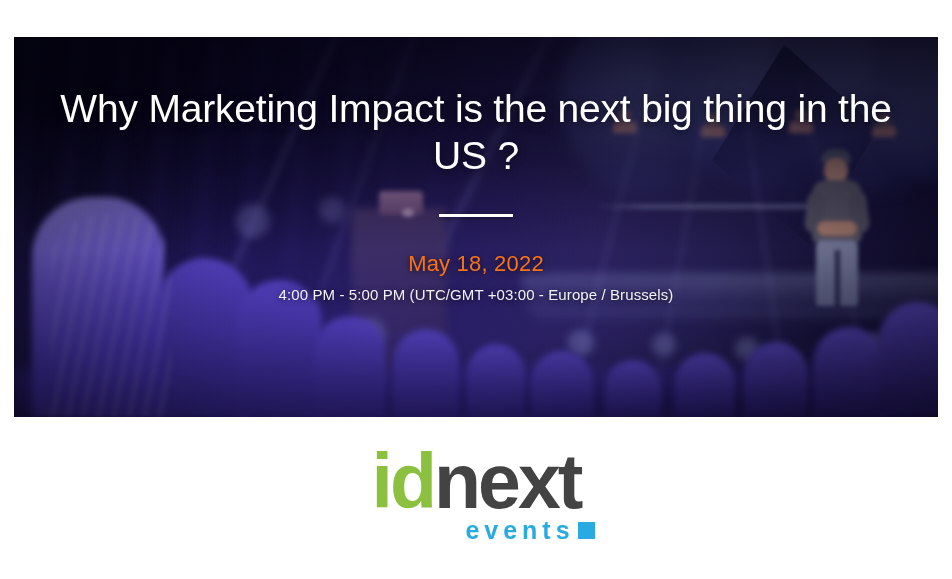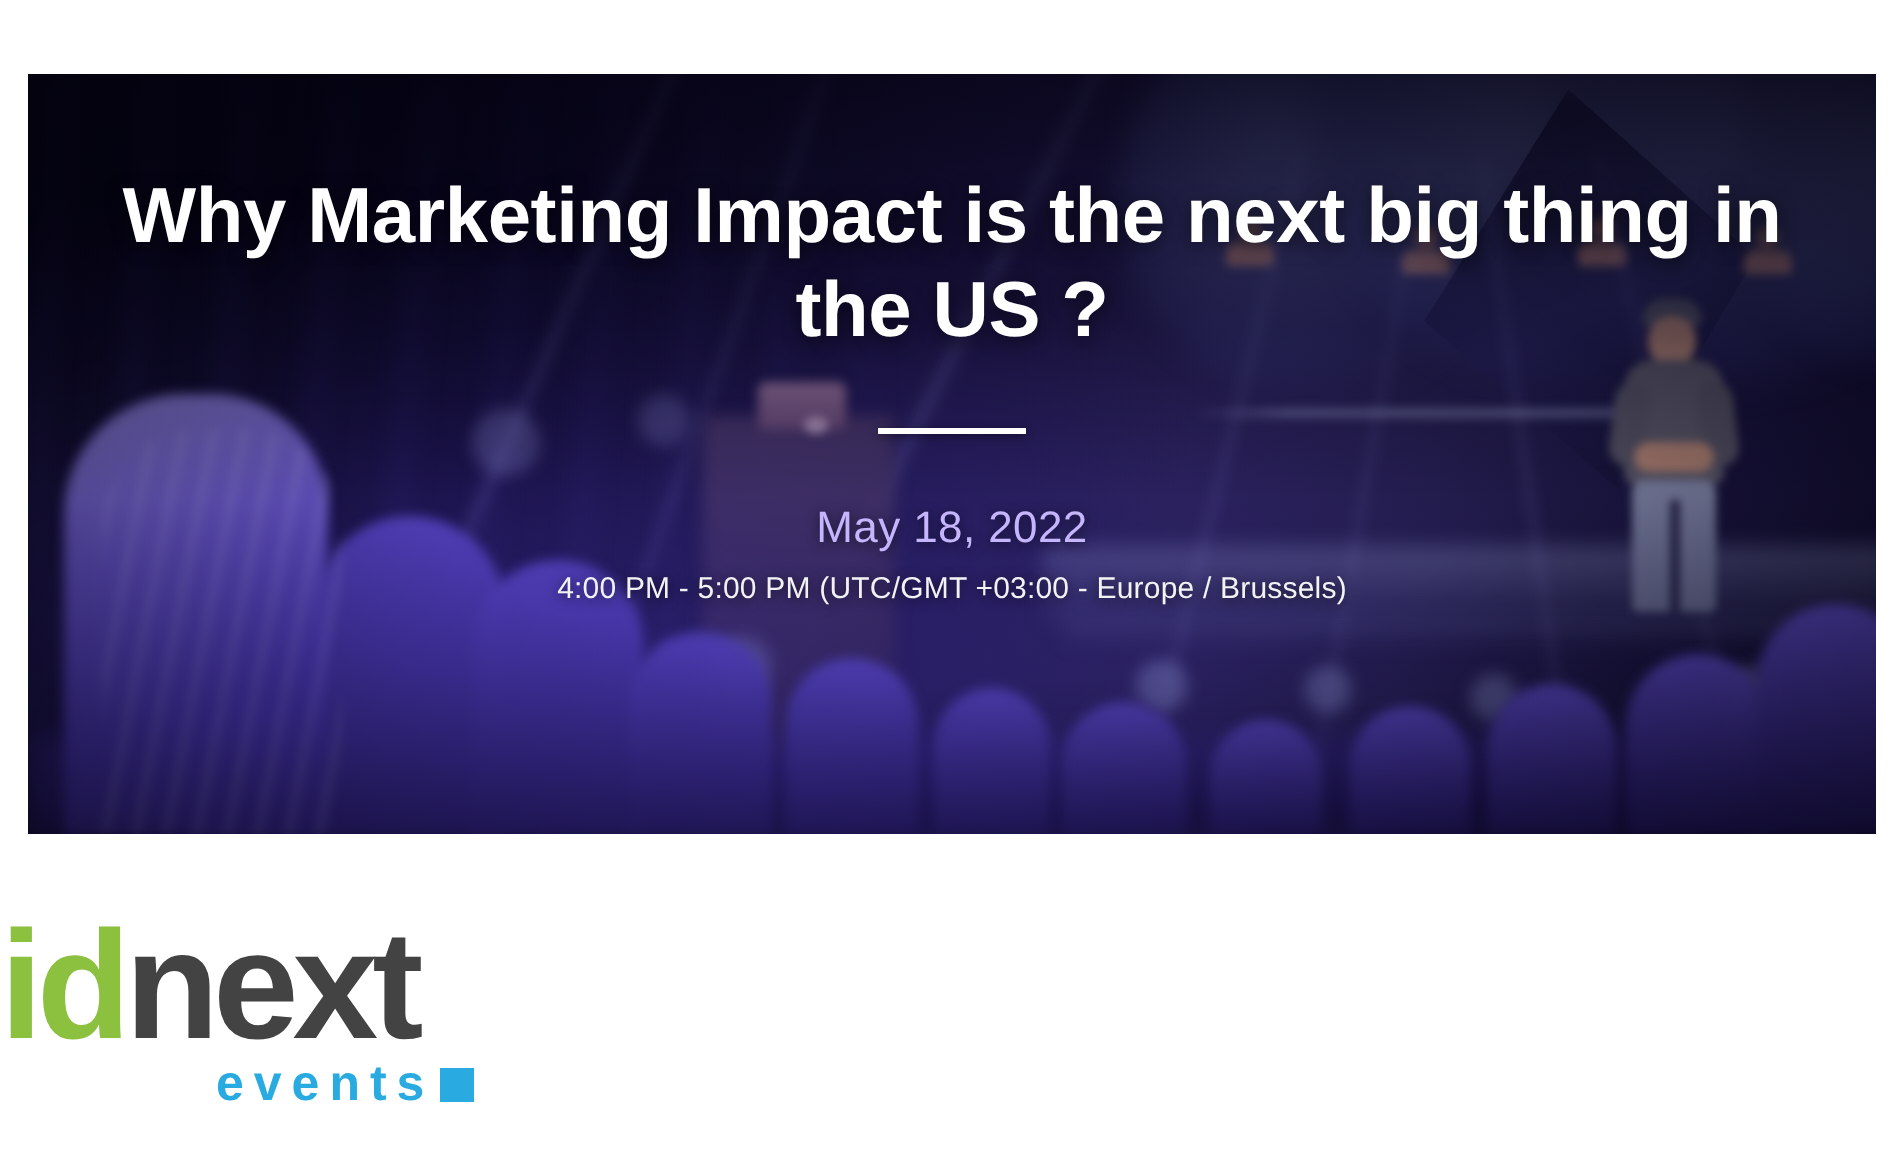--- a/index.html
+++ b/index.html
@@ -255,35 +255,35 @@
     display:flex; flex-direction:column; align-items:center;
     padding-top:48px;
     text-align:center;
   }
 
   .hero-title {
     width:880px;
     color:#ffffff;
     font-size:39px;
     line-height:47px;
-    font-weight:bold;
+    font-weight:normal;
     letter-spacing:-0.2px;
     text-shadow:0 2px 9px rgba(0,0,0,.60);
   }
 
   .hero-divider {
     width:74px; height:3px;
     background:#ffffff;
     margin-top:35px;
     box-shadow:0 1px 4px rgba(0,0,0,.45);
   }
 
   .hero-date {
     margin-top:34px;
-    color:#c4b5fd;
+    color:#f97316;
     font-size:22px;
     font-weight:normal;
     letter-spacing:.2px;
     text-shadow:0 1px 6px rgba(0,0,0,.6);
   }
 
   .hero-time {
     margin-top:9px;
     color:#f2f2f5;
     font-size:15px;
@@ -302,23 +302,23 @@
     font-size:11.5px;
     font-weight:normal;
     letter-spacing:.6px;
     cursor:pointer;
     text-shadow:0 1px 4px rgba(0,0,0,.55);
   }
 
   
   .logo-area {
     position:absolute;
-    left:0; top:460px;
+    left:0; top:448px;
     width:952px;
-    display:flex; flex-direction:column; 
+    display:flex; flex-direction:column; align-items:center;
   }
   .logo-wordmark {
     display:flex; align-items:baseline;
     font-size:77px;
     font-weight:bold;
     line-height:.86;
     letter-spacing:-3px;
   }
   .logo-id   { color:#8CC03F; }
   .logo-loom { color:#434343; }

